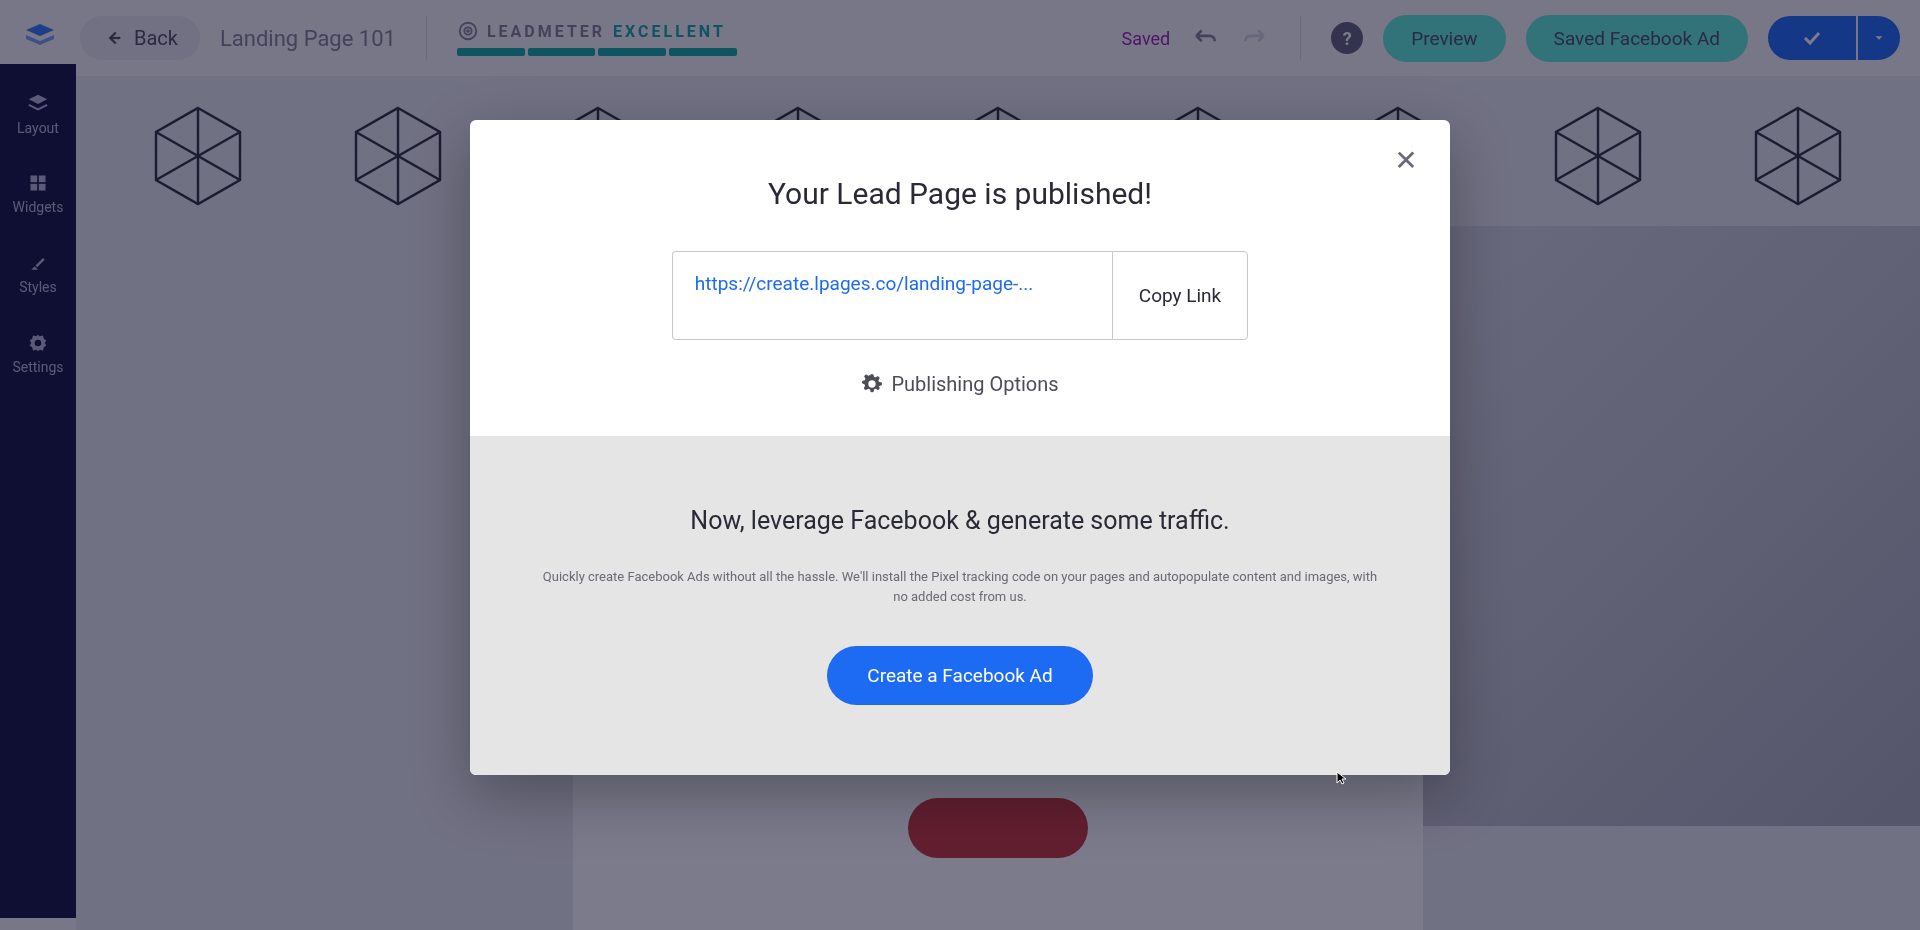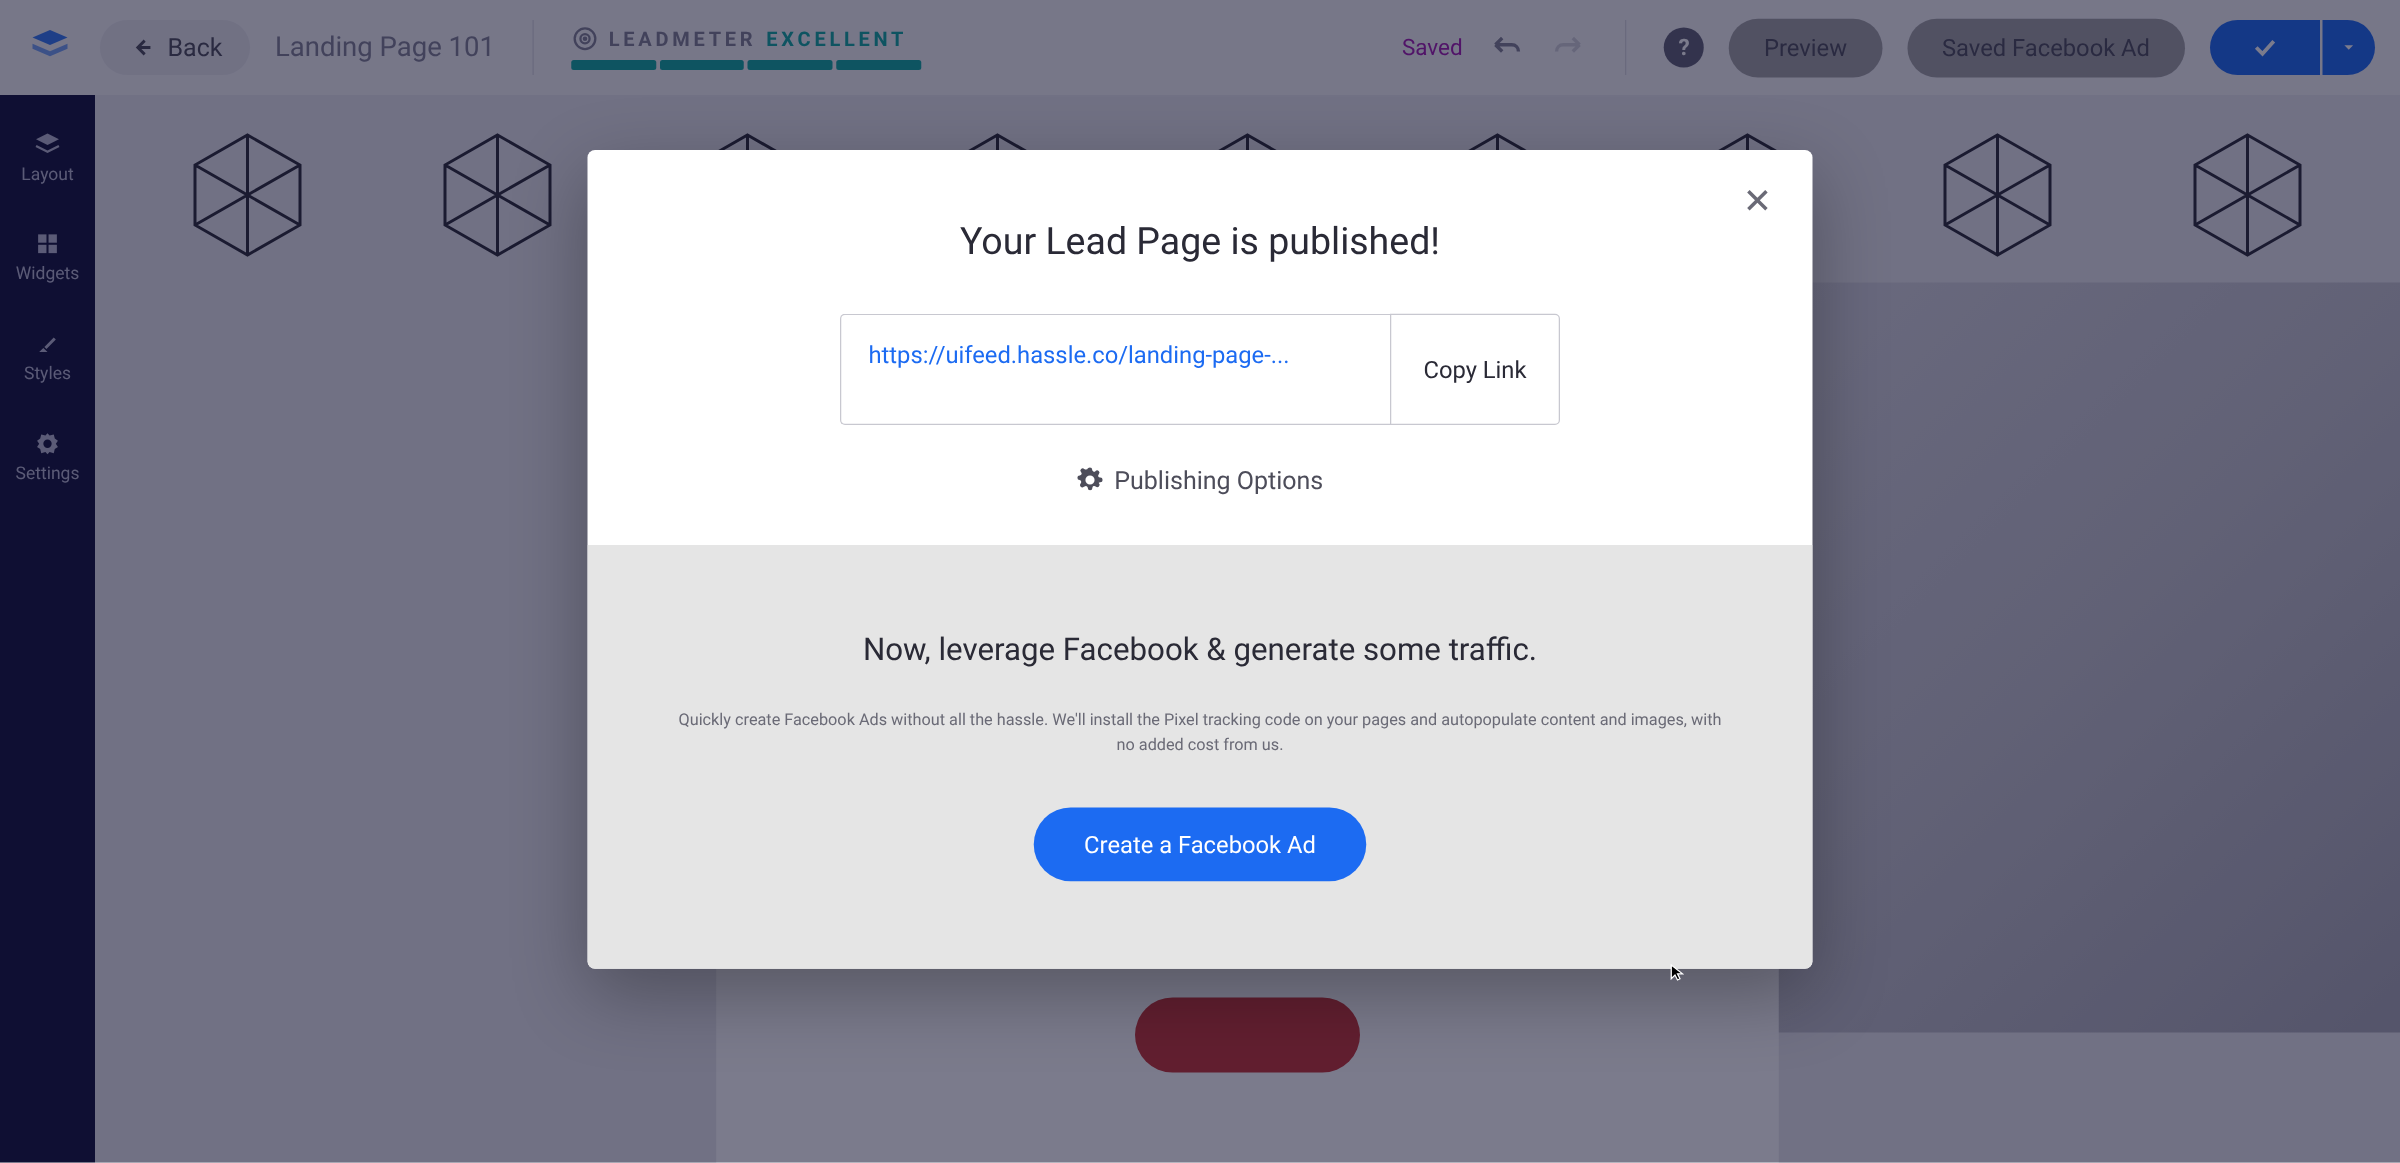--- a/index.html
+++ b/index.html
@@ -47,21 +47,21 @@
     .progress-bar { display:flex; gap:3px; width: 280px;}
     .progress-seg { height:8px; background:#0fa8a1; flex:1; border-radius:2px;}
     
     .topbar-right { margin-left:auto; display:flex; align-items:center; gap:20px;}
     .saved-text { color:#a21caf; font-size:18px;}
     .icon-round { width:30px; height:30px; display:flex; align-items:center; justify-content:center; color:#828293; cursor:pointer;}
     .icon-round.disabled { opacity:0.3;}
     .help-circle { width:32px; height:32px; border-radius:50%; background:#616173; display:flex; align-items:center; justify-content:center; color:#fff; font-size:18px; font-weight:bold;}
     
     .top-button {
-      background: #a3a3a3;
+      background: #5eead4;
       border-radius: 24px;
       padding: 12px 28px;
       color: #4d4d5a;
       font-size: 19px;
       cursor: pointer;
     }
     .publish-btn {
       background: #1c6bf2;
       border-radius: 24px 0 0 24px;
       padding: 10px 30px;
@@ -76,21 +76,21 @@
       padding: 10px 14px;
       color:#fff;
       margin-left:2px;
       cursor:pointer;
       display:flex; align-items:center;
     }
     
     
     .sidebar {
       position: absolute;
-      top: 76px;
+      top: 64px;
       left: 0;
       width: 76px;
       height: calc(100% - 76px);
       background: #11113a;
       display:flex;
       flex-direction:column;
       align-items:center;
       padding-top: 10px;
     }
     .sidebar-item {
@@ -428,21 +428,21 @@
     <div class="cta-red"></div>
   </div>
 </div>
 
 <div class="dark-overlay"></div>
 
 <div class="modal">
   <div class="modal-close">✕</div>
   <div class="modal-title">Your Lead Page is published!</div>
   <div class="url-row">
-    <div class="url-input">https://uifeed.hassle.co/landing-page-...</div>
+    <div class="url-input">https://create.lpages.co/landing-page-...</div>
     <div class="copy-btn">Copy Link</div>
   </div>
   <div class="pub-options">
     <svg width="22" height="22" viewBox="0 0 24 24" fill="#4d4d5a">
         <path d="M12 8a4 4 0 100 8 4 4 0 000-8zM19.4 13a1.65 1.65 0 00.33 1.82l.06.06a2 2 0 11-2.83 2.83l-.06-.06a1.65 1.65 0 00-1.82-.33 1.65 1.65 0 00-1 1.51V19a2 2 0 11-4 0v-.09a1.65 1.65 0 00-1-1.51 1.65 1.65 0 00-1.82.33l-.6.06a2 2 0 11-2.83-2.83l.06-.06a1.65 1.65 0 00.33-1.82 1.65 1.65 0 00-1.51-1H3a2 2 0 110-4h.09a1.65 1.65 0 001.51-1 1.65 1.65 0 00-.33-1.82l-.06-.06a2 2 0 112.83-2.83l.06.06a1.65 1.65 0 001.82.33h0a1.65 1.65 0 001-1.51V3a2 2 0 114 0v.09a1.65 1.65 0 001 1.51 1.65 1.65 0 001.82-.33l.06-.06a2 2 0 112.83 2.83l-.06.06a1.65 1.65 0 00-.33 1.82v0a1.65 1.65 0 001.51 1H21a2 2 0 110 4h-.09a1.65 1.65 0 00-1.51 1z"></path>
       </svg>
     <span>Publishing Options</span>
   </div>
   <div class="modal-lower">
     <div class="lower-heading">Now, leverage Facebook &amp; generate some traffic.</div>

